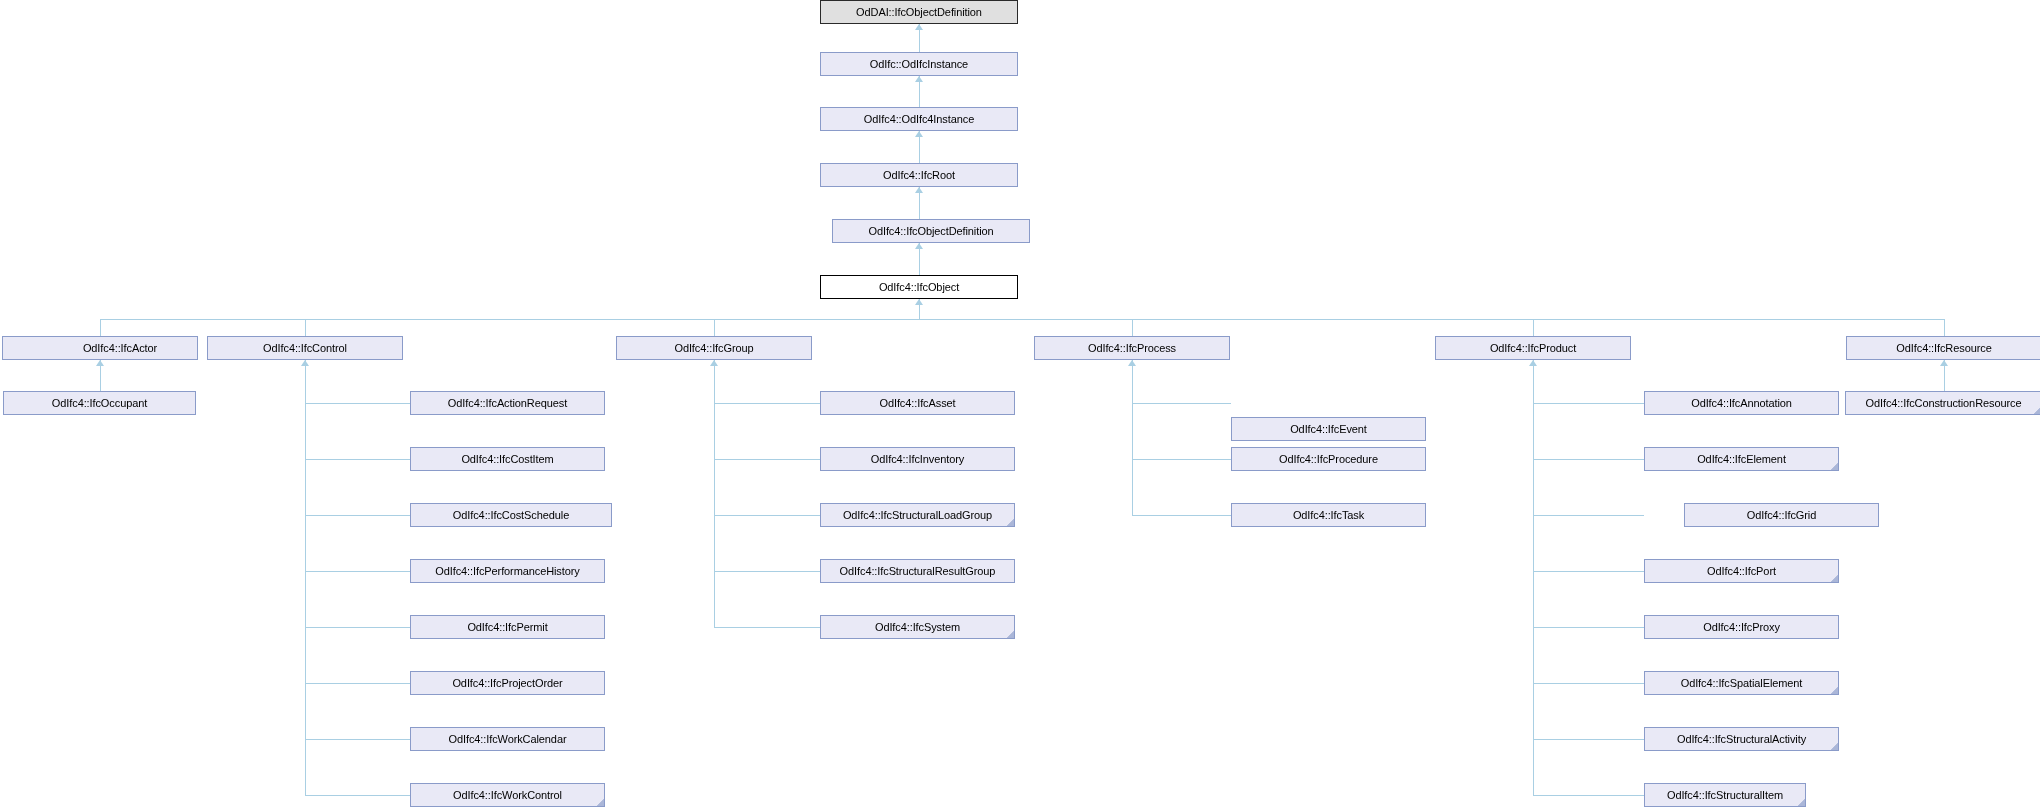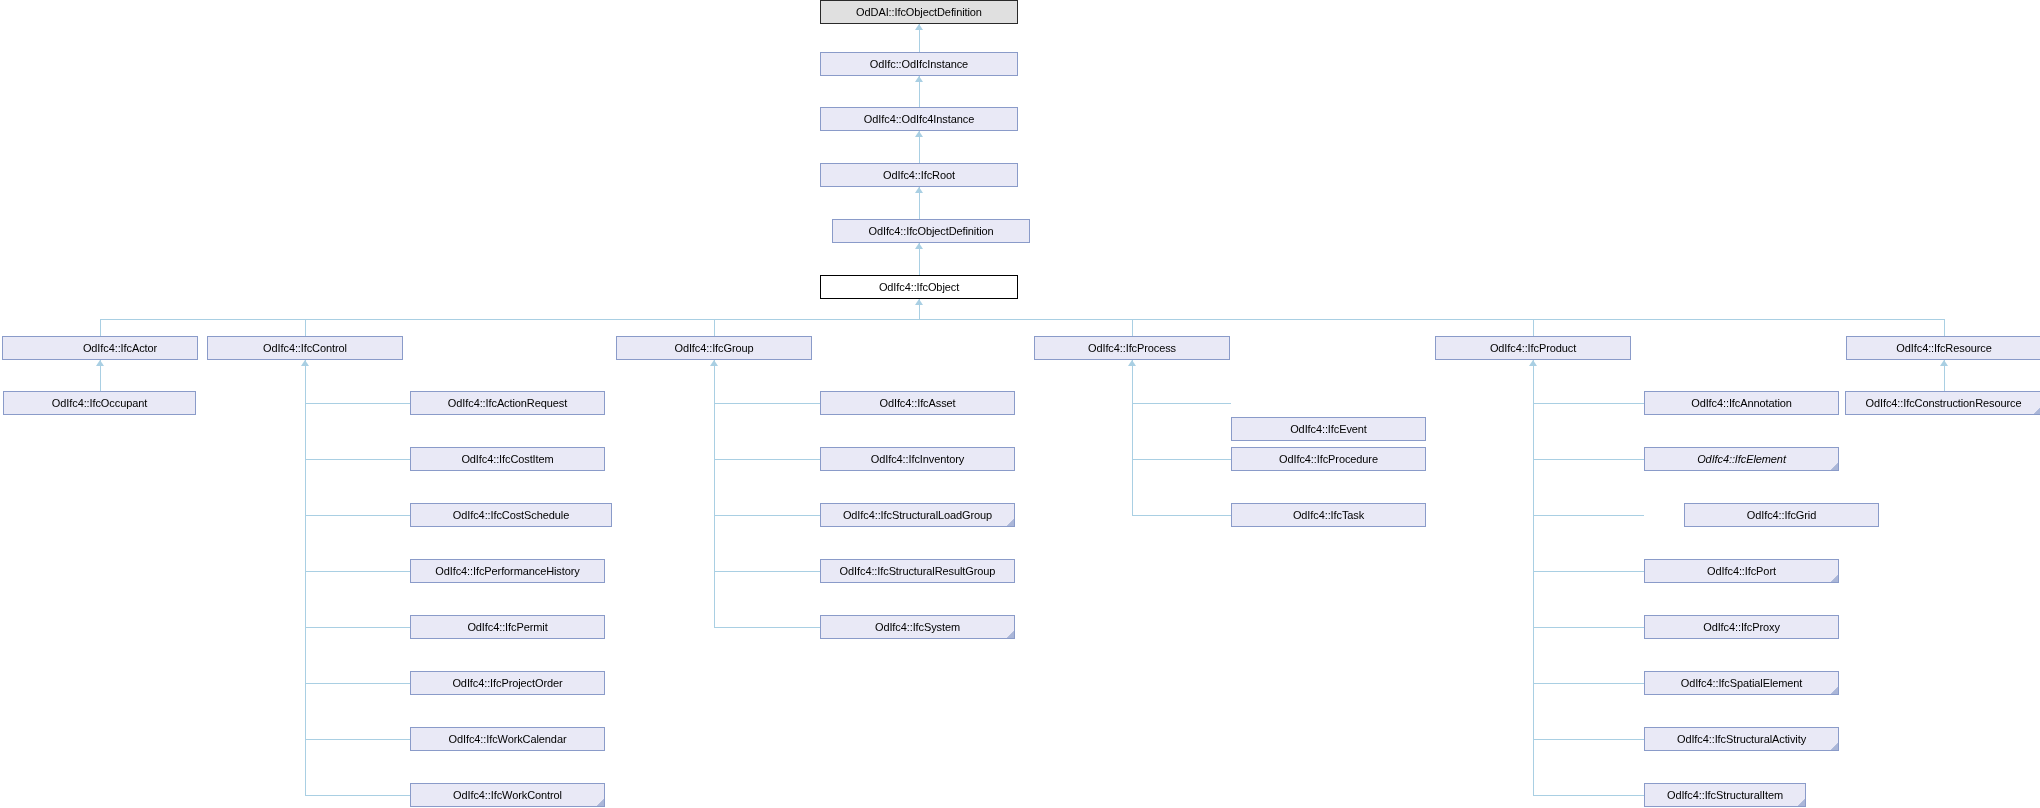--- a/index.html
+++ b/index.html
@@ -152,21 +152,21 @@
     <div class="node" style="left: 1231px; top: 447px; width: 195px;"><span>OdIfc4::IfcProcedure</span></div>
     <div class="edge h" style="left: 1132px; top: 515px; width: 99px; background: rgb(169, 207, 227);"></div>
     <div class="node" style="left: 1231px; top: 503px; width: 195px;"><span>OdIfc4::IfcTask</span></div>
     <div class="edge v" style="left: 1533px; top: 319px; height: 17px; background: rgb(169, 207, 227);"></div>
     <div class="node" style="left: 1435px; top: 336px; width: 196px;"><span>OdIfc4::IfcProduct</span></div>
     <div class="edge v" style="left: 1533px; top: 360px; height: 435px; background: rgb(169, 207, 227);"></div>
     <div class="arrow" style="left: 1529px; top: 360px; border-bottom-color: rgb(169, 207, 227);"></div>
     <div class="edge h" style="left: 1533px; top: 403px; width: 111px; background: rgb(169, 207, 227);"></div>
     <div class="node" style="left: 1644px; top: 391px; width: 195px;"><span>OdIfc4::IfcAnnotation</span></div>
     <div class="edge h" style="left: 1533px; top: 459px; width: 111px; background: rgb(169, 207, 227);"></div>
-    <div class="node folded" style="left: 1644px; top: 447px; width: 195px; font-style: italic;"><span>OdIfc4::IfcElement</span></div>
+    <div class="node folded" style="left: 1644px; top: 447px; width: 195px;"><span>OdIfc4::IfcElement</span></div>
     <div class="edge h" style="left: 1533px; top: 515px; width: 111px; background: rgb(169, 207, 227);"></div>
     <div class="node" style="left: 1684px; top: 503px; width: 195px;"><span>OdIfc4::IfcGrid</span></div>
     <div class="edge h" style="left: 1533px; top: 571px; width: 111px; background: rgb(169, 207, 227);"></div>
     <div class="node folded" style="left: 1644px; top: 559px; width: 195px;"><span>OdIfc4::IfcPort</span></div>
     <div class="edge h" style="left: 1533px; top: 627px; width: 111px; background: rgb(169, 207, 227);"></div>
     <div class="node" style="left: 1644px; top: 615px; width: 195px;"><span>OdIfc4::IfcProxy</span></div>
     <div class="edge h" style="left: 1533px; top: 683px; width: 111px; background: rgb(169, 207, 227);"></div>
     <div class="node folded" style="left: 1644px; top: 671px; width: 195px;"><span>OdIfc4::IfcSpatialElement</span></div>
     <div class="edge h" style="left: 1533px; top: 739px; width: 111px; background: rgb(169, 207, 227);"></div>
     <div class="node folded" style="left: 1644px; top: 727px; width: 195px;"><span>OdIfc4::IfcStructuralActivity</span></div>

